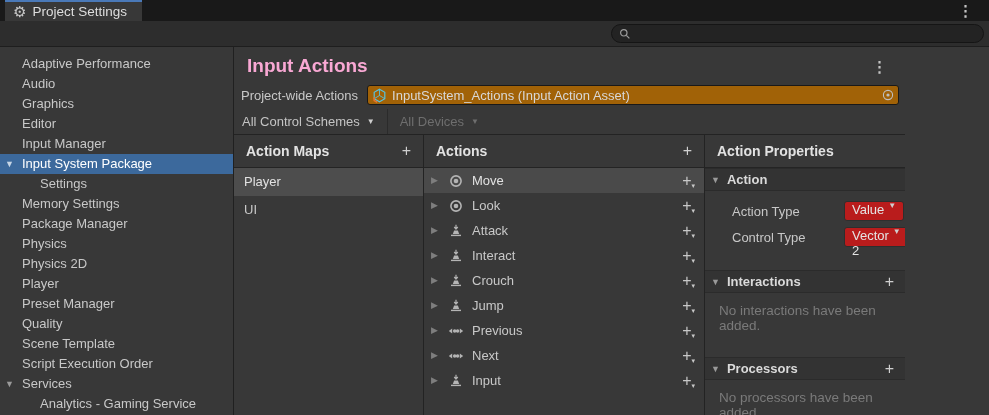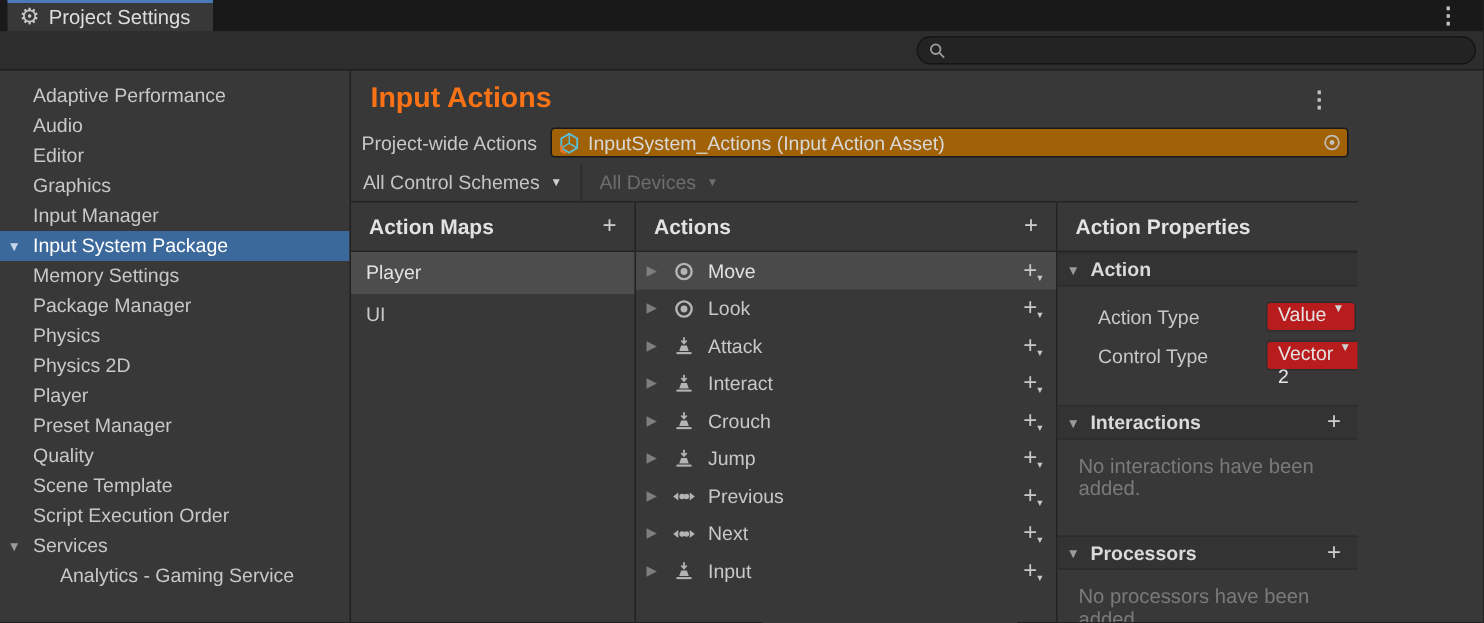--- a/index.html
+++ b/index.html
@@ -29,21 +29,21 @@
   .body{position:absolute;left:0;top:47px;width:905px;bottom:0;display:flex;}
   .sidebar{width:234px;border-right:1px solid #202020;padding-top:7px;box-sizing:border-box;overflow:hidden;flex:none;}
   .side-item{height:20px;line-height:20px;font-size:13px;color:#C8C8C8;padding-left:22px;position:relative;white-space:nowrap;}
   .side-item.indent{padding-left:40px;}
   .side-item.selected{background:#3C699C;color:#FFF;}
   .side-fold{position:absolute;left:5px;top:0;font-size:9px;color:#9A9A9A;}
   .side-item.selected .side-fold{color:#C7D6E6;}
   
   .main{flex:1;min-width:0;display:flex;flex-direction:column;position:relative;}
   .main-header{height:37px;position:relative;flex:none;}
-  .page-title{margin:0;padding:8px 0 0 13px;font-size:19px;font-weight:700;color:#f97316;}
+  .page-title{margin:0;padding:8px 0 0 13px;font-size:19px;font-weight:700;color:#f9a8d4;}
   .hdr-kebab{position:absolute;right:18px;top:12px;}
   .pw-row{display:flex;align-items:center;padding:1px 6px 4px 7px;gap:9px;flex:none;}
   .pw-label{font-size:13px;color:#C8C8C8;white-space:nowrap;}
   .object-field{
     flex:1;height:20px;box-sizing:border-box;background:#a16207;border:1px solid #191919;
     border-radius:3px;display:flex;align-items:center;gap:5px;padding:0 4px;
     color:#D8D8D8;font-size:13px;overflow:hidden;white-space:nowrap;
   }
   .picker{margin-left:auto;display:flex;align-items:center;}
   .schemes-row{display:flex;align-items:center;height:25px;border-bottom:1px solid #232323;padding-left:8px;flex:none;text-align:center;}
@@ -113,24 +113,25 @@
       </svg>
       <span></span>
     </div>
   </div>
 
   <div class="body">
 
     <div class="sidebar" id="sidebar">
         <div class="side-item"><span>Adaptive Performance</span></div>
         <div class="side-item"><span>Audio</span></div>
+        <div class="side-item"><span>Graphics</span></div>
         <div class="side-item"><span>Editor</span></div>
-        <div class="side-item"><span>Graphics</span></div>
         <div class="side-item"><span>Input Manager</span></div>
         <div class="side-item selected"><span class="side-fold">▼</span><span>Input System Package</span></div>
+        <div class="side-item indent"><span>Settings</span></div>
         <div class="side-item"><span>Memory Settings</span></div>
         <div class="side-item"><span>Package Manager</span></div>
         <div class="side-item"><span>Physics</span></div>
         <div class="side-item"><span>Physics 2D</span></div>
         <div class="side-item"><span>Player</span></div>
         <div class="side-item"><span>Preset Manager</span></div>
         <div class="side-item"><span>Quality</span></div>
         <div class="side-item"><span>Scene Template</span></div>
         <div class="side-item"><span>Script Execution Order</span></div>
         <div class="side-item"><span class="side-fold">▼</span><span>Services</span></div>

